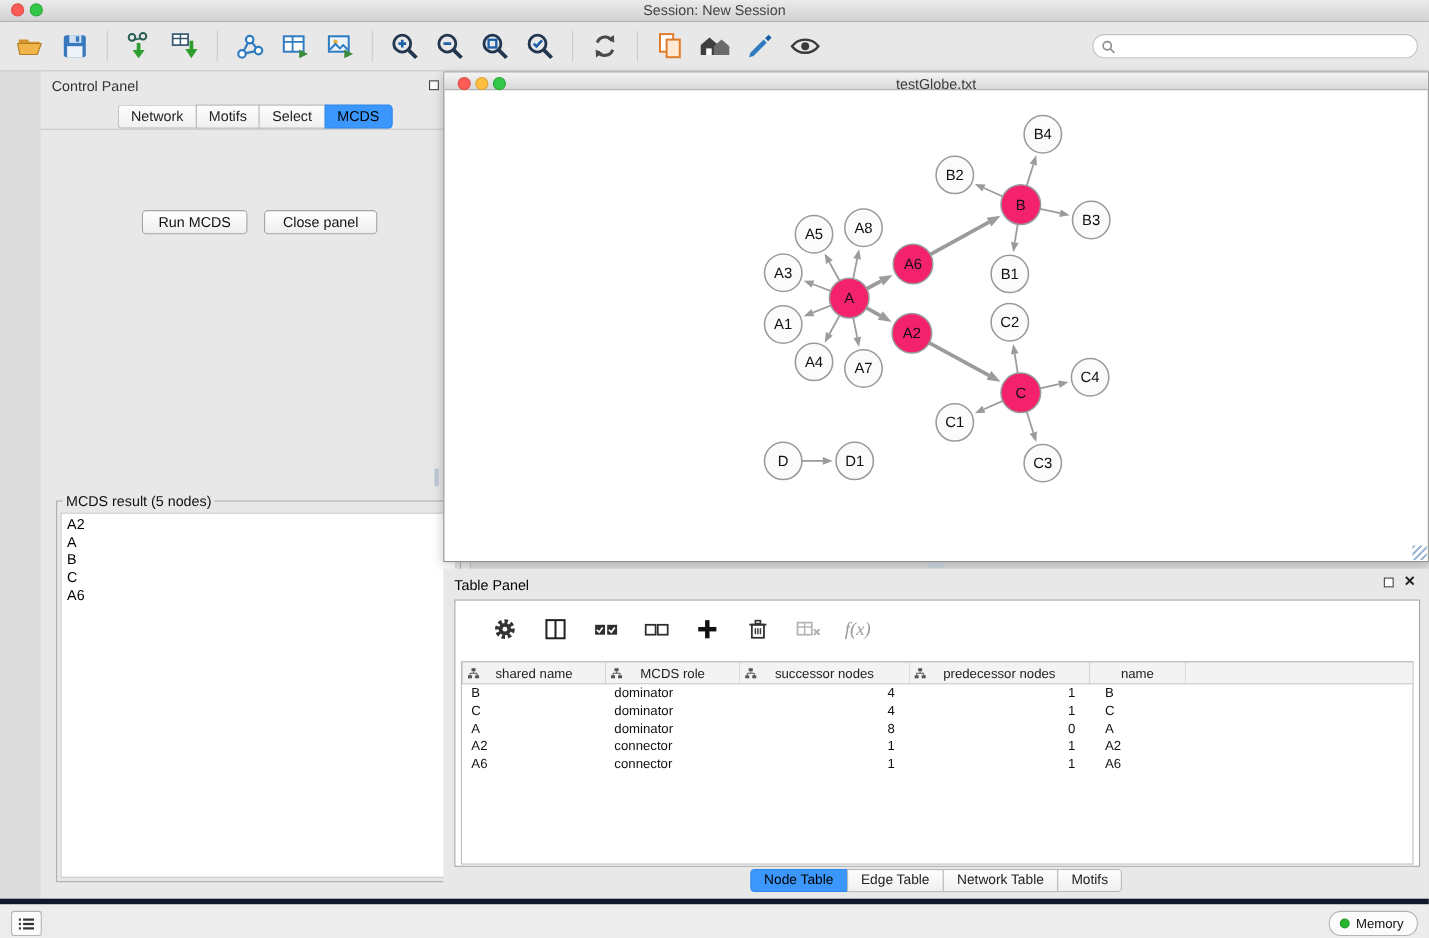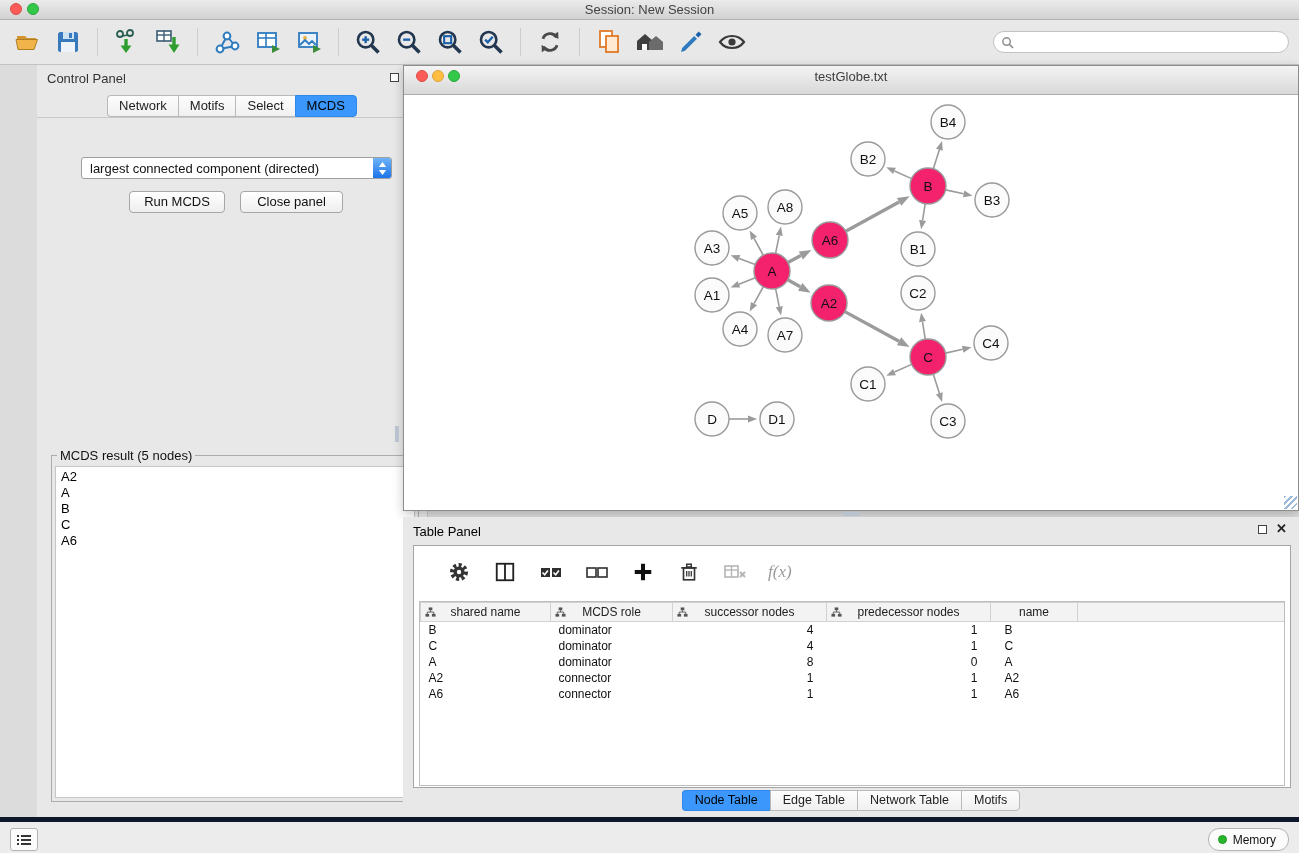--- a/index.html
+++ b/index.html
@@ -59,21 +59,21 @@
   #mcds-groupbox { position:absolute; left:14px; top:390px; width:368px; height:347px;
     border:1px solid #adadad; }
   #mcds-legend { position:absolute; left:5px; top:-8px; background:#e8e8e8; padding:0 3px; font-size:13px; color:#111; }
   #mcds-list { position:absolute; left:3px; top:10px; right:3px; bottom:3px; background:#fff;
     border:1px solid #c6c6c6; overflow:hidden; padding:2px 0; }
   .result-item { padding:0 5px; line-height:16px; font-size:13px; color:#000; }
 
   
   #network-window { left:403px; top:65px; width:896px; height:446px; background:#fff;
     border:1px solid #8d8d8d; box-shadow:0 3px 10px rgba(0,0,0,0.22); }
-  #nw-titlebar { position:absolute; left:0; top:0; width:100%; height:29px;
+  #nw-titlebar { position:absolute; left:0; top:0; width:100%; height:16px;
     background:linear-gradient(#f4f4f4,#d8d8d8); border-bottom:1px solid #ababab; }
   #nw-title { width:100%; text-align:center; line-height:21px; font-size:13px; color:#3d3d3d; }
   #nw-resize { position:absolute; right:1px; bottom:1px; width:13px; height:13px;
     background:repeating-linear-gradient(135deg,#9db8d8 0 2px,transparent 2px 4.5px); }
   svg text { font-family:"Liberation Sans", sans-serif; }
   .pane-grip { background:#b9c2cf; }
 
   
   #table-panel { left:403px; top:517px; width:896px; height:300px; background:#e8e8e8; }
   #tp-title { position:absolute; left:10px; top:7px; font-size:13px; color:#000000; }
@@ -256,29 +256,20 @@
     <span id="cp-float" class="panel-float"></span>
     <span id="cp-close" class="panel-close">✕</span>
   </div>
   <div id="cp-tabs">
     <div class="seg-tab">Network</div>
     <div class="seg-tab">Motifs</div>
     <div class="seg-tab">Select</div>
     <div class="seg-tab active">MCDS</div>
   </div>
   <div id="cp-divider"></div>
-  <div id="cp-select">
-    <span id="cp-select-text">largest connected component (directed)</span>
-    <span id="cp-select-stepper">
-      <svg width="9" height="15" viewBox="0 0 9 15">
-          <path d="M4.5 1 L8.2 6 H0.8z" fill="#fff"></path>
-          <path d="M4.5 14 L0.8 9 H8.2z" fill="#fff"></path>
-        </svg>
-    </span>
-  </div>
   <div id="run-btn" class="push-btn">Run MCDS</div>
   <div id="close-btn" class="push-btn">Close panel</div>
   <div id="mcds-groupbox">
     <span id="mcds-legend">MCDS result (5 nodes)</span>
     <div id="mcds-list">
         <div class="result-item">A2</div>
         <div class="result-item">A</div>
         <div class="result-item">B</div>
         <div class="result-item">C</div>
         <div class="result-item">A6</div>

